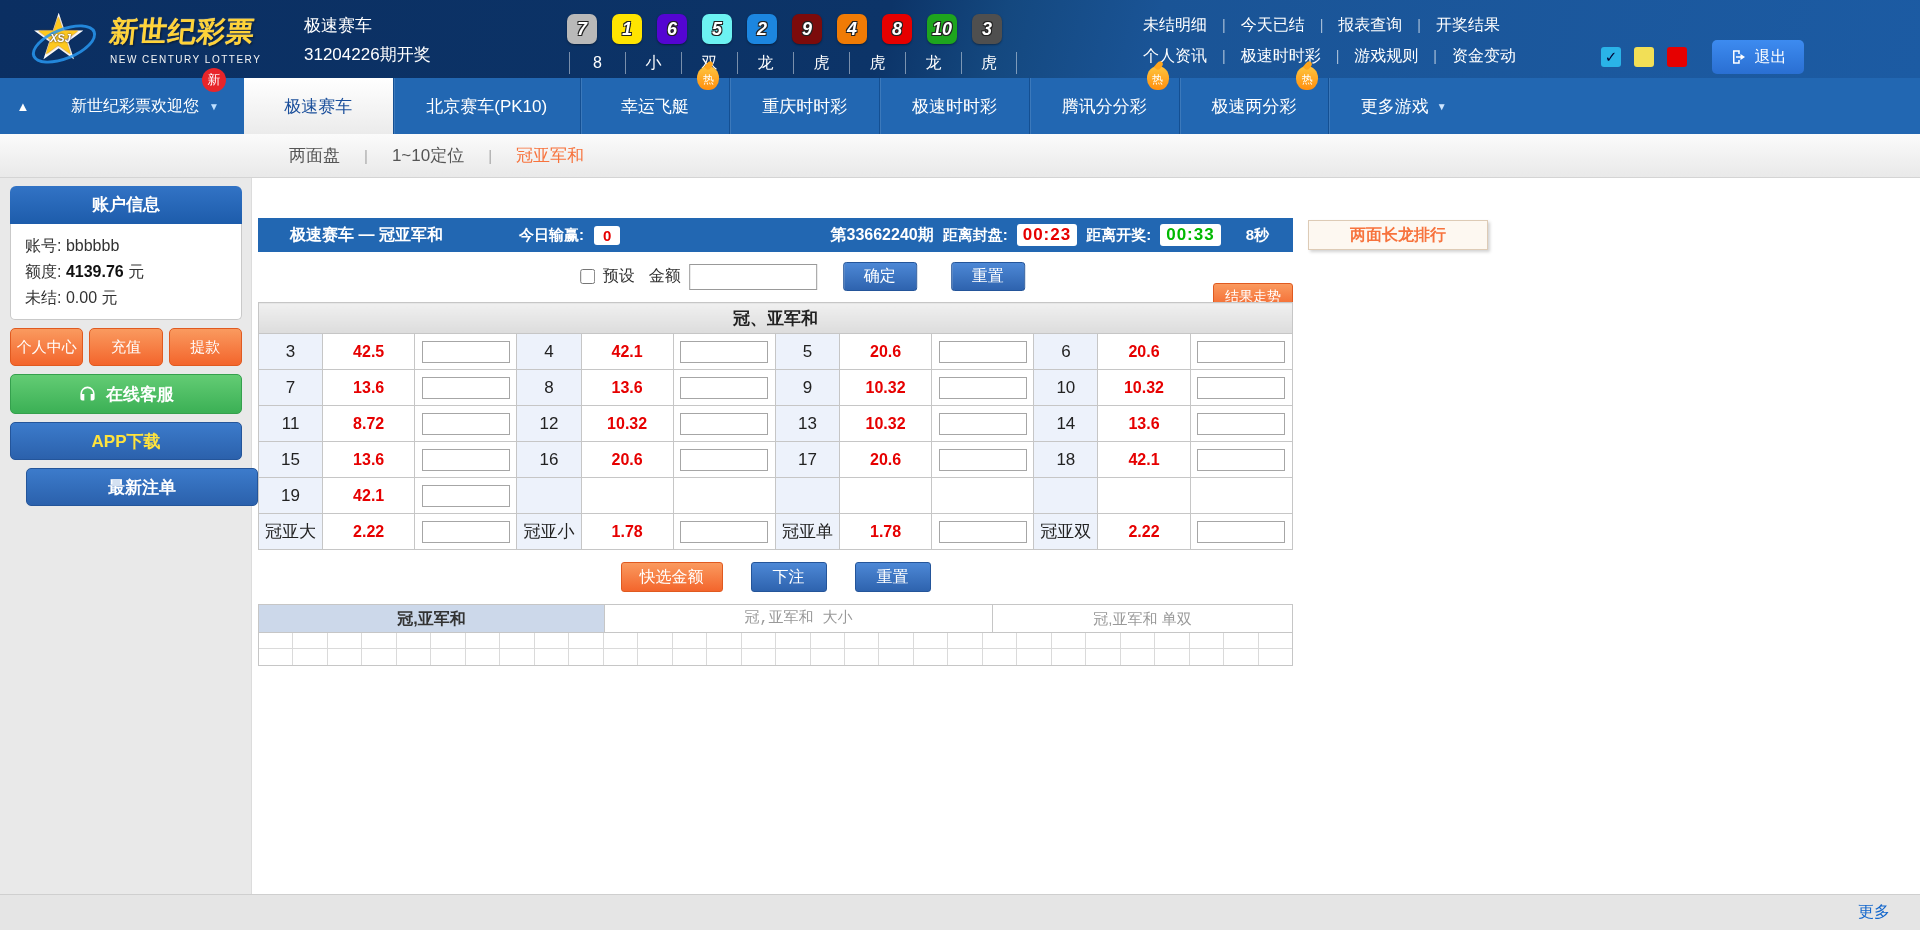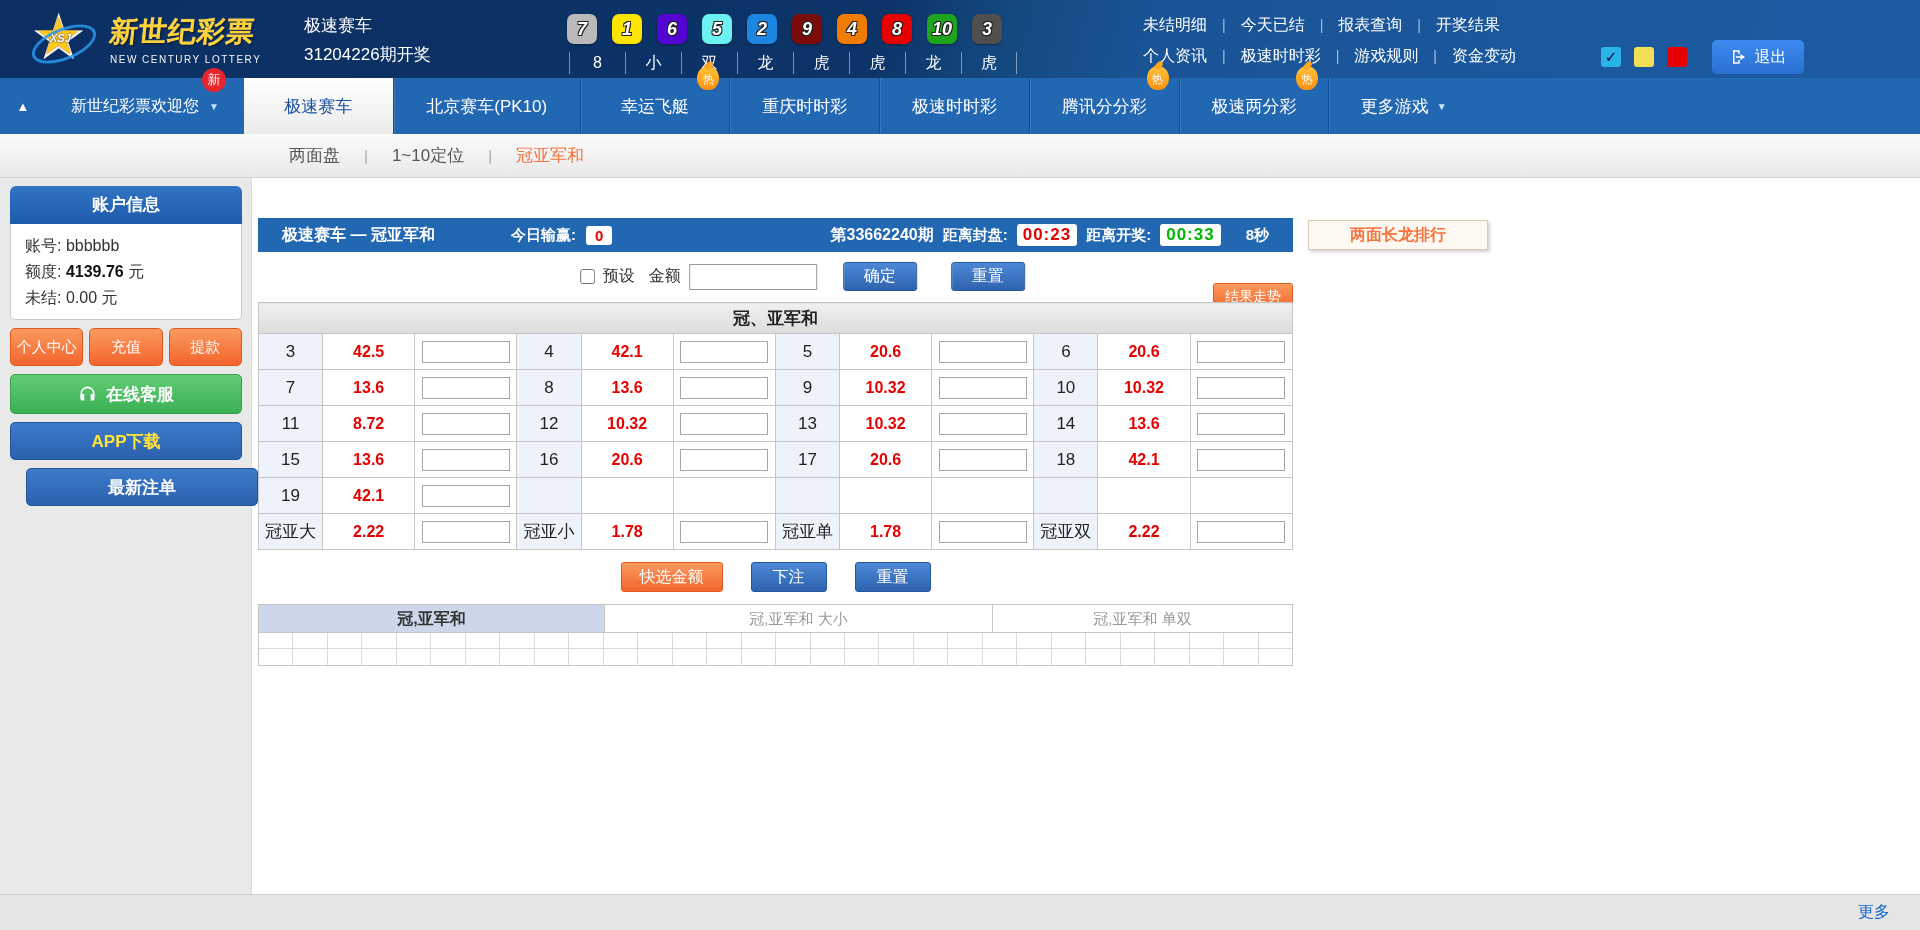--- a/index.html
+++ b/index.html
@@ -75,21 +75,21 @@
   .sb-service { position:absolute; left:10px; top:196px; width:232px; height:40px; background:linear-gradient(#63cc74,#3bb055);
     border:1px solid #35a04d; border-radius:5px; color:#fff; font-size:17px; font-weight:bold; display:flex; align-items:center; justify-content:center; gap:9px; cursor:pointer; }
   .sb-app { position:absolute; left:10px; top:244px; width:232px; height:38px; background:linear-gradient(#3c7bcb,#2b61ac);
     border:1px solid #24559a; border-radius:5px; color:#ffe33d; font-size:17px; font-weight:bold; cursor:pointer; }
   .sb-orders { position:absolute; left:10px; top:290px; width:232px; height:38px; background:linear-gradient(#3c7bcb,#2b61ac);
     border:1px solid #24559a; border-radius:5px; color:#fff; font-size:17px; font-weight:bold; cursor:pointer;margin-left:16px; }
 
   
   .panel-bar { position:absolute; left:258px; top:218px; width:1035px; height:34px; background:#2267b2; color:#fff;
     display:flex; align-items:center; padding:0 14px 0 24px; font-size:15px; }
-  .p-title { font-weight:bold; font-size:16px; }
+  .p-title { font-weight:bold; font-size:16px;margin-left:8px; }
   .p-today-label { margin-left:76px; font-weight:bold; }
   .p-today-box { margin-left:10px; background:#fff; border-radius:3px; color:#e60000; font-weight:bold; font-size:15px; padding:1px 9px; }
   .p-right { margin-left:auto; display:flex; align-items:center; gap:9px; }
   .p-issue { font-weight:bold; font-size:16px; }
   .p-lab { font-weight:bold; }
   .timer { min-width:60px; text-align:center; background:#fff; border-radius:3px; font-weight:bold; font-size:17px; padding:1px 6px; letter-spacing:1px; }
   .timer.red { color:#e60000; }
   .timer.green { color:#00b800; }
   .p-interval { font-weight:bold; margin:0 10px 0 16px; }
   .dragon-btn { position:absolute; left:1308px; top:220px; width:180px; height:30px; background:#fdf8f1; border:1px solid #ddcbb6;
@@ -118,21 +118,21 @@
 
   .actions { position:absolute; left:258px; top:562px; width:1035px; display:flex; justify-content:center; gap:28px; }
   .a-quick { width:102px; height:30px; background:linear-gradient(#fa9a5f,#f3652c); border:1px solid #e05a20; border-radius:3px; color:#fff; font-size:16px; cursor:pointer; }
   .a-bet, .a-reset { width:76px; height:30px; }
 
   
   .history { position:absolute; left:258px; top:604px; width:1035px; border:1px solid #c6c6c6; }
   .h-head { display:flex; height:28px; }
   .hh-cell { height:28px; line-height:27px; text-align:center; font-size:15px; color:#999; background:#fff; border-right:1px solid #c6c6c6; border-bottom:1px solid #c6c6c6; }
   .hh-cell:nth-child(1) { width:346px; background:#ccd8ea; color:#333; font-weight:bold; font-size:16px; }
-  .hh-cell:nth-child(2) { width:388px; }
+  .hh-cell:nth-child(2) { width:388px;font-family:Liberation Mono, monospace; }
   .hh-cell:nth-child(3) { width:299px; border-right:none; }
   .h-row { display:flex; height:16px; }
   .h-cell { flex:1; border-right:1px solid #dadada; border-bottom:1px solid #dadada; }
   .h-cell:last-child { border-right:none; }
   .h-row:last-child .h-cell { border-bottom:none; }
 
   
   .footer { position:absolute; left:0; top:894px; width:1920px; height:36px; background:#e5e5e5; border-top:1px solid #cfcfcf; }
   .more-link { position:absolute; right:30px; top:7px; color:#1266cc; font-size:16px; text-decoration:none; cursor:pointer; }
 

